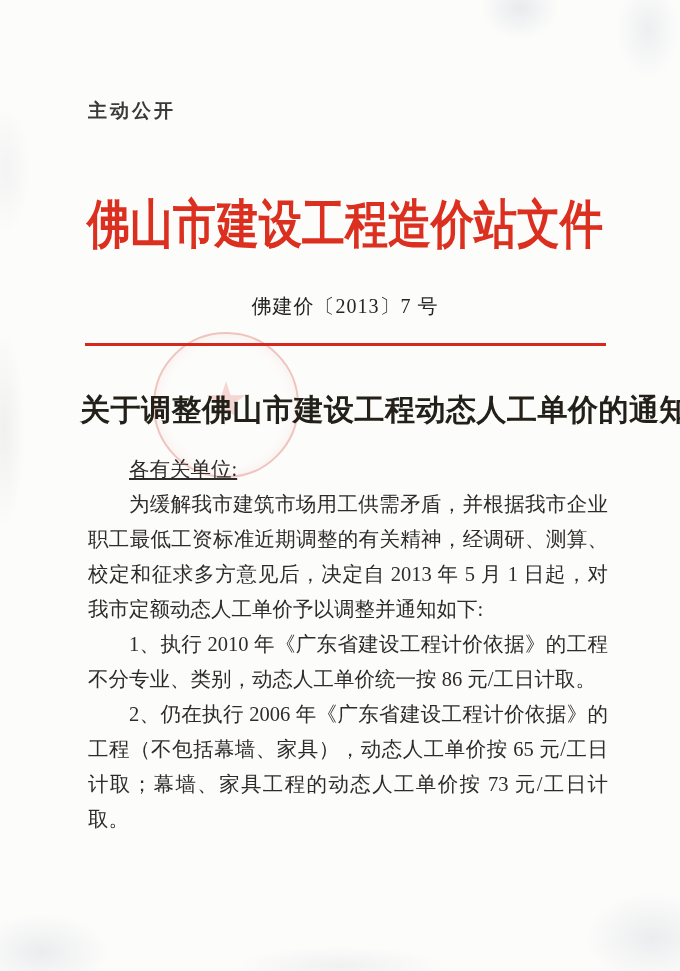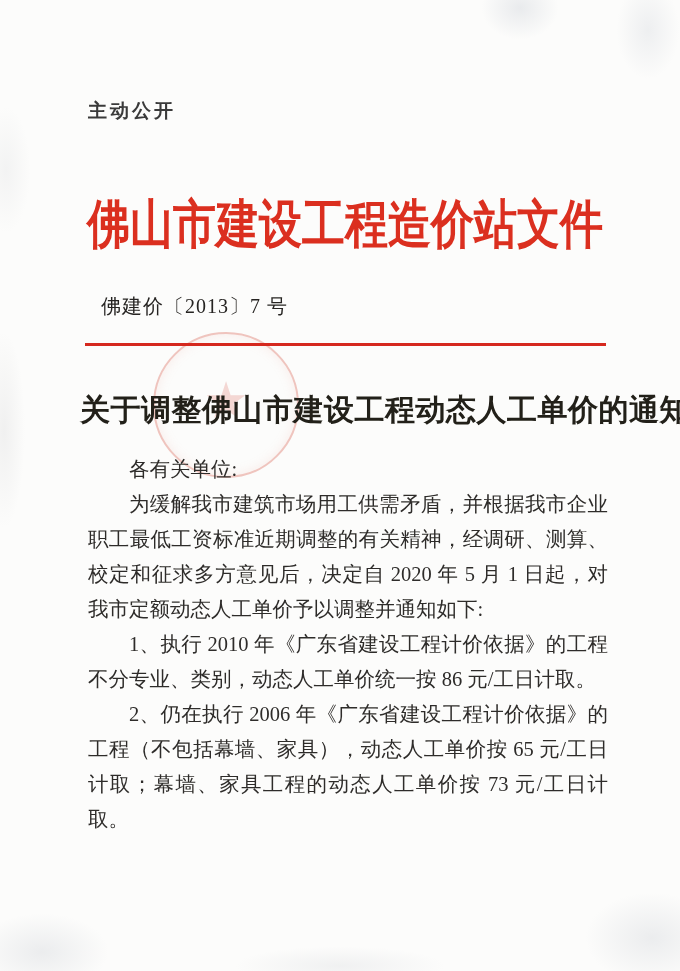--- a/index.html
+++ b/index.html
@@ -32,21 +32,22 @@
   }
   .letterhead-title{
     position:absolute;left:85px;top:190px;width:520px;
     text-align:center;
     color:var(--letterhead-red,#db2f1f);
     font-size:43px;font-weight:bold;
     letter-spacing:0px;white-space:nowrap;
     transform:scaleY(1.22);transform-origin:top center;
   }
   .doc-number{
-    position:absolute;left:101px;top:293px;width:520px;
+    position:absolute;left:85px;top:293px;width:520px;
+    text-align:center;
     font-size:20px;color:#262422;letter-spacing:1px;
   }
   .red-rule{
     position:absolute;left:85px;top:343px;width:521px;height:3px;
     background:var(--rule-red,#d5281e);border:none;margin:0;
   }
   .seal{
     position:absolute;left:153px;top:332px;width:142px;height:142px;
     border-radius:50%;
     border:2px solid rgba(222,118,106,0.42);
@@ -63,21 +64,21 @@
     margin:0;text-align:center;
     font-size:30px;font-weight:700;color:#222019;
     letter-spacing:0.5px;white-space:nowrap;
   }
   .body-text{
     position:absolute;left:88px;top:452px;width:520px;
     font-size:20.5px;line-height:35px;
     color:var(--body-text,#2e2c2a);
     text-align:justify;
   }
-  .salutation{margin:0;}
+  .salutation{margin:0;text-decoration:underline;}
   .body-text p{margin:0;text-indent:2em;}
 </style>
 </head>
 <body>
 
 <div class="page">
 
   <div class="classification">主动公开</div>
 
   <div class="letterhead-title">佛山市建设工程造价站文件</div>
@@ -87,18 +88,18 @@
   <div class="seal">
     <span class="star">★</span>
   </div>
 
   <hr class="red-rule">
 
   <h1 class="notice-title">关于调整佛山市建设工程动态人工单价的通知</h1>
 
   <div class="body-text">
     <p class="salutation">各有关单位:</p>
-    <p>为缓解我市建筑市场用工供需矛盾，并根据我市企业职工最低工资标准近期调整的有关精神，经调研、测算、校定和征求多方意见后，决定自 2020 年 5 月 1 日起，对我市定额动态人工单价予以调整并通知如下:</p>
+    <p>为缓解我市建筑市场用工供需矛盾，并根据我市企业职工最低工资标准近期调整的有关精神，经调研、测算、校定和征求多方意见后，决定自 2013 年 5 月 1 日起，对我市定额动态人工单价予以调整并通知如下:</p>
     <p>1、执行 2010 年《广东省建设工程计价依据》的工程不分专业、类别，动态人工单价统一按 86 元/工日计取。</p>
     <p>2、仍在执行 2006 年《广东省建设工程计价依据》的工程（不包括幕墙、家具），动态人工单价按 65 元/工日计取；幕墙、家具工程的动态人工单价按 73 元/工日计取。</p>
   </div>
 
 </div>
 
 </body></html>

